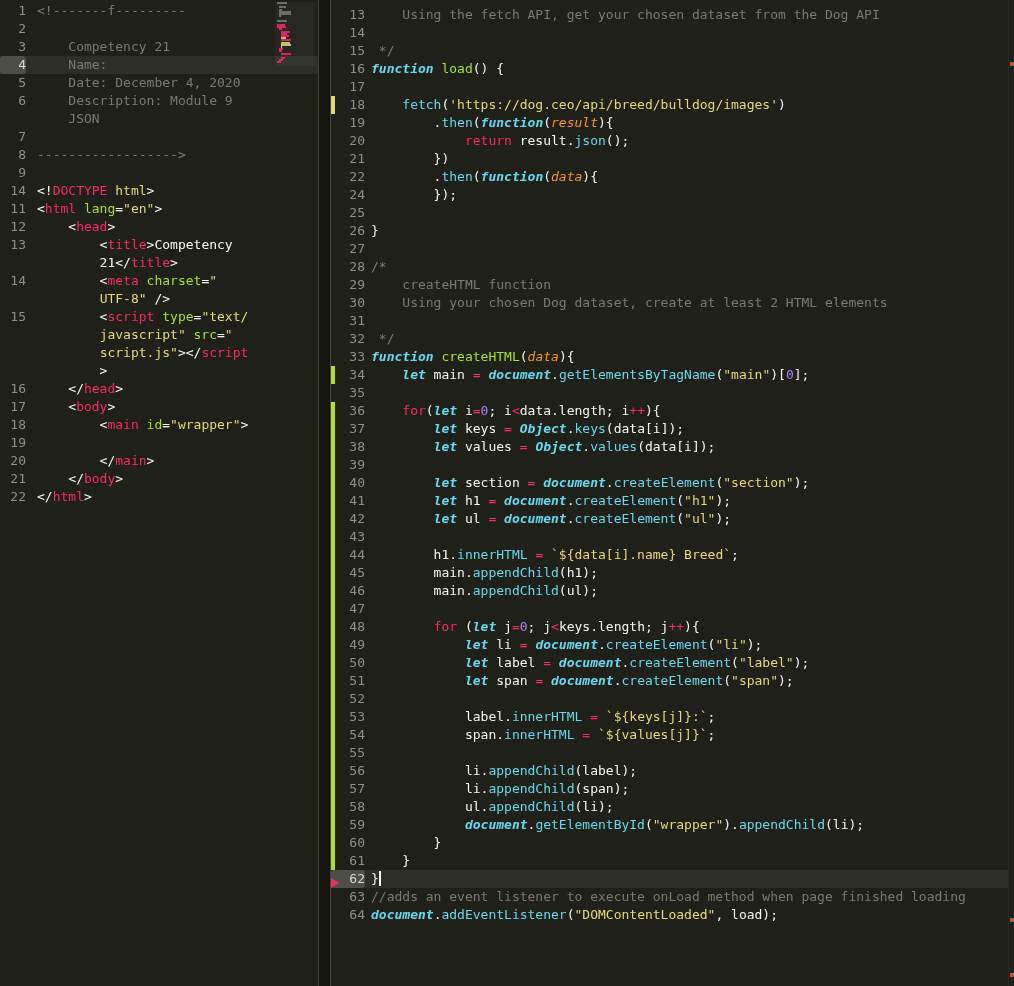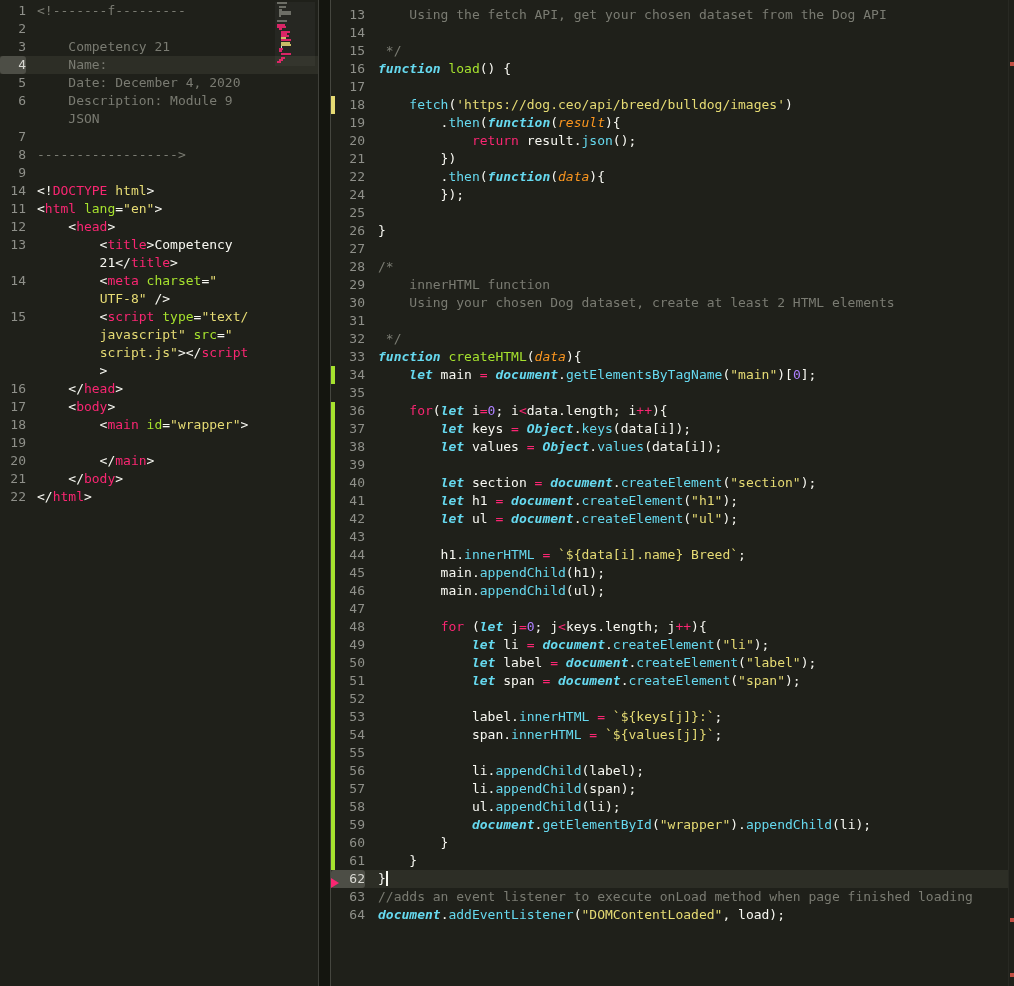--- a/index.html
+++ b/index.html
@@ -22,21 +22,21 @@
   #left-pane .rows { margin-top:2px; }
   #right-pane .rows { margin-top:6px; }
   .row { position:relative; display:flex; height:18px; line-height:18px; white-space:pre; }
   .row.hl { background:var(--line-highlight); }
   .gut { color:var(--gutter-text); text-align:right; flex:none; }
   #left-pane .gut { width:26px; }
   #right-pane .gut { width:34px; }
   .row.hl .gut { background:var(--gutter-highlight); color:#d8d8d2; border-radius:3px; }
   .code { flex:none; }
   #left-pane .code { margin-left:11px; }
-  #right-pane .code { margin-left:13px; }
+  #right-pane .code { margin-left:6px; }
   .tk-pl { color:var(--plain); }
   .tk-cm { color:var(--comment); }
   .tk-st { color:var(--string); }
   .tk-kw { color:var(--keyword); }
   .tk-ki { color:var(--type-italic); font-style:italic;font-weight:bold; }
   .tk-su { color:var(--support); }
   .tk-fn { color:var(--function-def);text-align:right; }
   .tk-pa { color:var(--param); font-style:italic; }
   .tk-nu { color:var(--number); }
   .git-bar { position:absolute; left:0; top:0; bottom:0; width:4px; }
@@ -124,21 +124,21 @@
         <div class="row"><div class="git-bar git-mod"></div><span class="gut">18</span><span class="code"><span class="tk-pl">    </span><span class="tk-su">fetch</span><span class="tk-pl">(</span><span class="tk-st">'https://dog.ceo/api/breed/bulldog/images'</span><span class="tk-pl">)</span></span></div>
         <div class="row"><span class="gut">19</span><span class="code"><span class="tk-pl">        .</span><span class="tk-su">then</span><span class="tk-pl">(</span><span class="tk-ki">function</span><span class="tk-pl">(</span><span class="tk-pa">result</span><span class="tk-pl">){</span></span></div>
         <div class="row"><span class="gut">20</span><span class="code"><span class="tk-pl">            </span><span class="tk-kw">return</span><span class="tk-pl"> result.</span><span class="tk-su">json</span><span class="tk-pl">();</span></span></div>
         <div class="row"><span class="gut">21</span><span class="code"><span class="tk-pl">        })</span></span></div>
         <div class="row"><span class="gut">22</span><span class="code"><span class="tk-pl">        .</span><span class="tk-su">then</span><span class="tk-pl">(</span><span class="tk-ki">function</span><span class="tk-pl">(</span><span class="tk-pa">data</span><span class="tk-pl">){</span></span></div>
         <div class="row"><span class="gut">24</span><span class="code"><span class="tk-pl">        });</span></span></div>
         <div class="row"><span class="gut">25</span><span class="code"></span></div>
         <div class="row"><span class="gut">26</span><span class="code"><span class="tk-pl">}</span></span></div>
         <div class="row"><span class="gut">27</span><span class="code"></span></div>
         <div class="row"><span class="gut">28</span><span class="code"><span class="tk-cm">/*</span></span></div>
-        <div class="row"><span class="gut">29</span><span class="code"><span class="tk-cm">    innerHTML function</span></span></div>
+        <div class="row"><span class="gut">29</span><span class="code"><span class="tk-cm">    createHTML function</span></span></div>
         <div class="row"><span class="gut">30</span><span class="code"><span class="tk-cm">    Using your chosen Dog dataset, create at least 2 HTML elements</span></span></div>
         <div class="row"><span class="gut">31</span></div>
         <div class="row"><span class="gut">32</span><span class="code"><span class="tk-cm"> */</span></span></div>
         <div class="row"><span class="gut">33</span><span class="code"><span class="tk-ki">function</span><span class="tk-pl"> </span><span class="tk-fn">createHTML</span><span class="tk-pl">(</span><span class="tk-pa">data</span><span class="tk-pl">){</span></span></div>
         <div class="row"><div class="git-bar git-add"></div><span class="gut">34</span><span class="code"><span class="tk-pl">    </span><span class="tk-ki">let</span><span class="tk-pl"> main </span><span class="tk-kw">=</span><span class="tk-pl"> </span><span class="tk-ki">document</span><span class="tk-pl">.</span><span class="tk-su">getElementsByTagName</span><span class="tk-pl">(</span><span class="tk-st">"main"</span><span class="tk-pl">)[</span><span class="tk-nu">0</span><span class="tk-pl">];</span></span></div>
         <div class="row"><span class="gut">35</span><span class="code"></span></div>
         <div class="row"><div class="git-bar git-add"></div><span class="gut">36</span><span class="code"><span class="tk-pl">    </span><span class="tk-kw">for</span><span class="tk-pl">(</span><span class="tk-ki">let</span><span class="tk-pl"> i</span><span class="tk-kw">=</span><span class="tk-nu">0</span><span class="tk-pl">; i</span><span class="tk-kw">&lt;</span><span class="tk-pl">data.length; i</span><span class="tk-kw">++</span><span class="tk-pl">){</span></span></div>
         <div class="row"><div class="git-bar git-add"></div><span class="gut">37</span><span class="code"><span class="tk-pl">        </span><span class="tk-ki">let</span><span class="tk-pl"> keys </span><span class="tk-kw">=</span><span class="tk-pl"> </span><span class="tk-ki">Object</span><span class="tk-pl">.</span><span class="tk-su">keys</span><span class="tk-pl">(data[i]);</span></span></div>
         <div class="row"><div class="git-bar git-add"></div><span class="gut">38</span><span class="code"><span class="tk-pl">        </span><span class="tk-ki">let</span><span class="tk-pl"> values </span><span class="tk-kw">=</span><span class="tk-pl"> </span><span class="tk-ki">Object</span><span class="tk-pl">.</span><span class="tk-su">values</span><span class="tk-pl">(data[i]);</span></span></div>
         <div class="row"><div class="git-bar git-add"></div><span class="gut">39</span><span class="code"></span></div>

